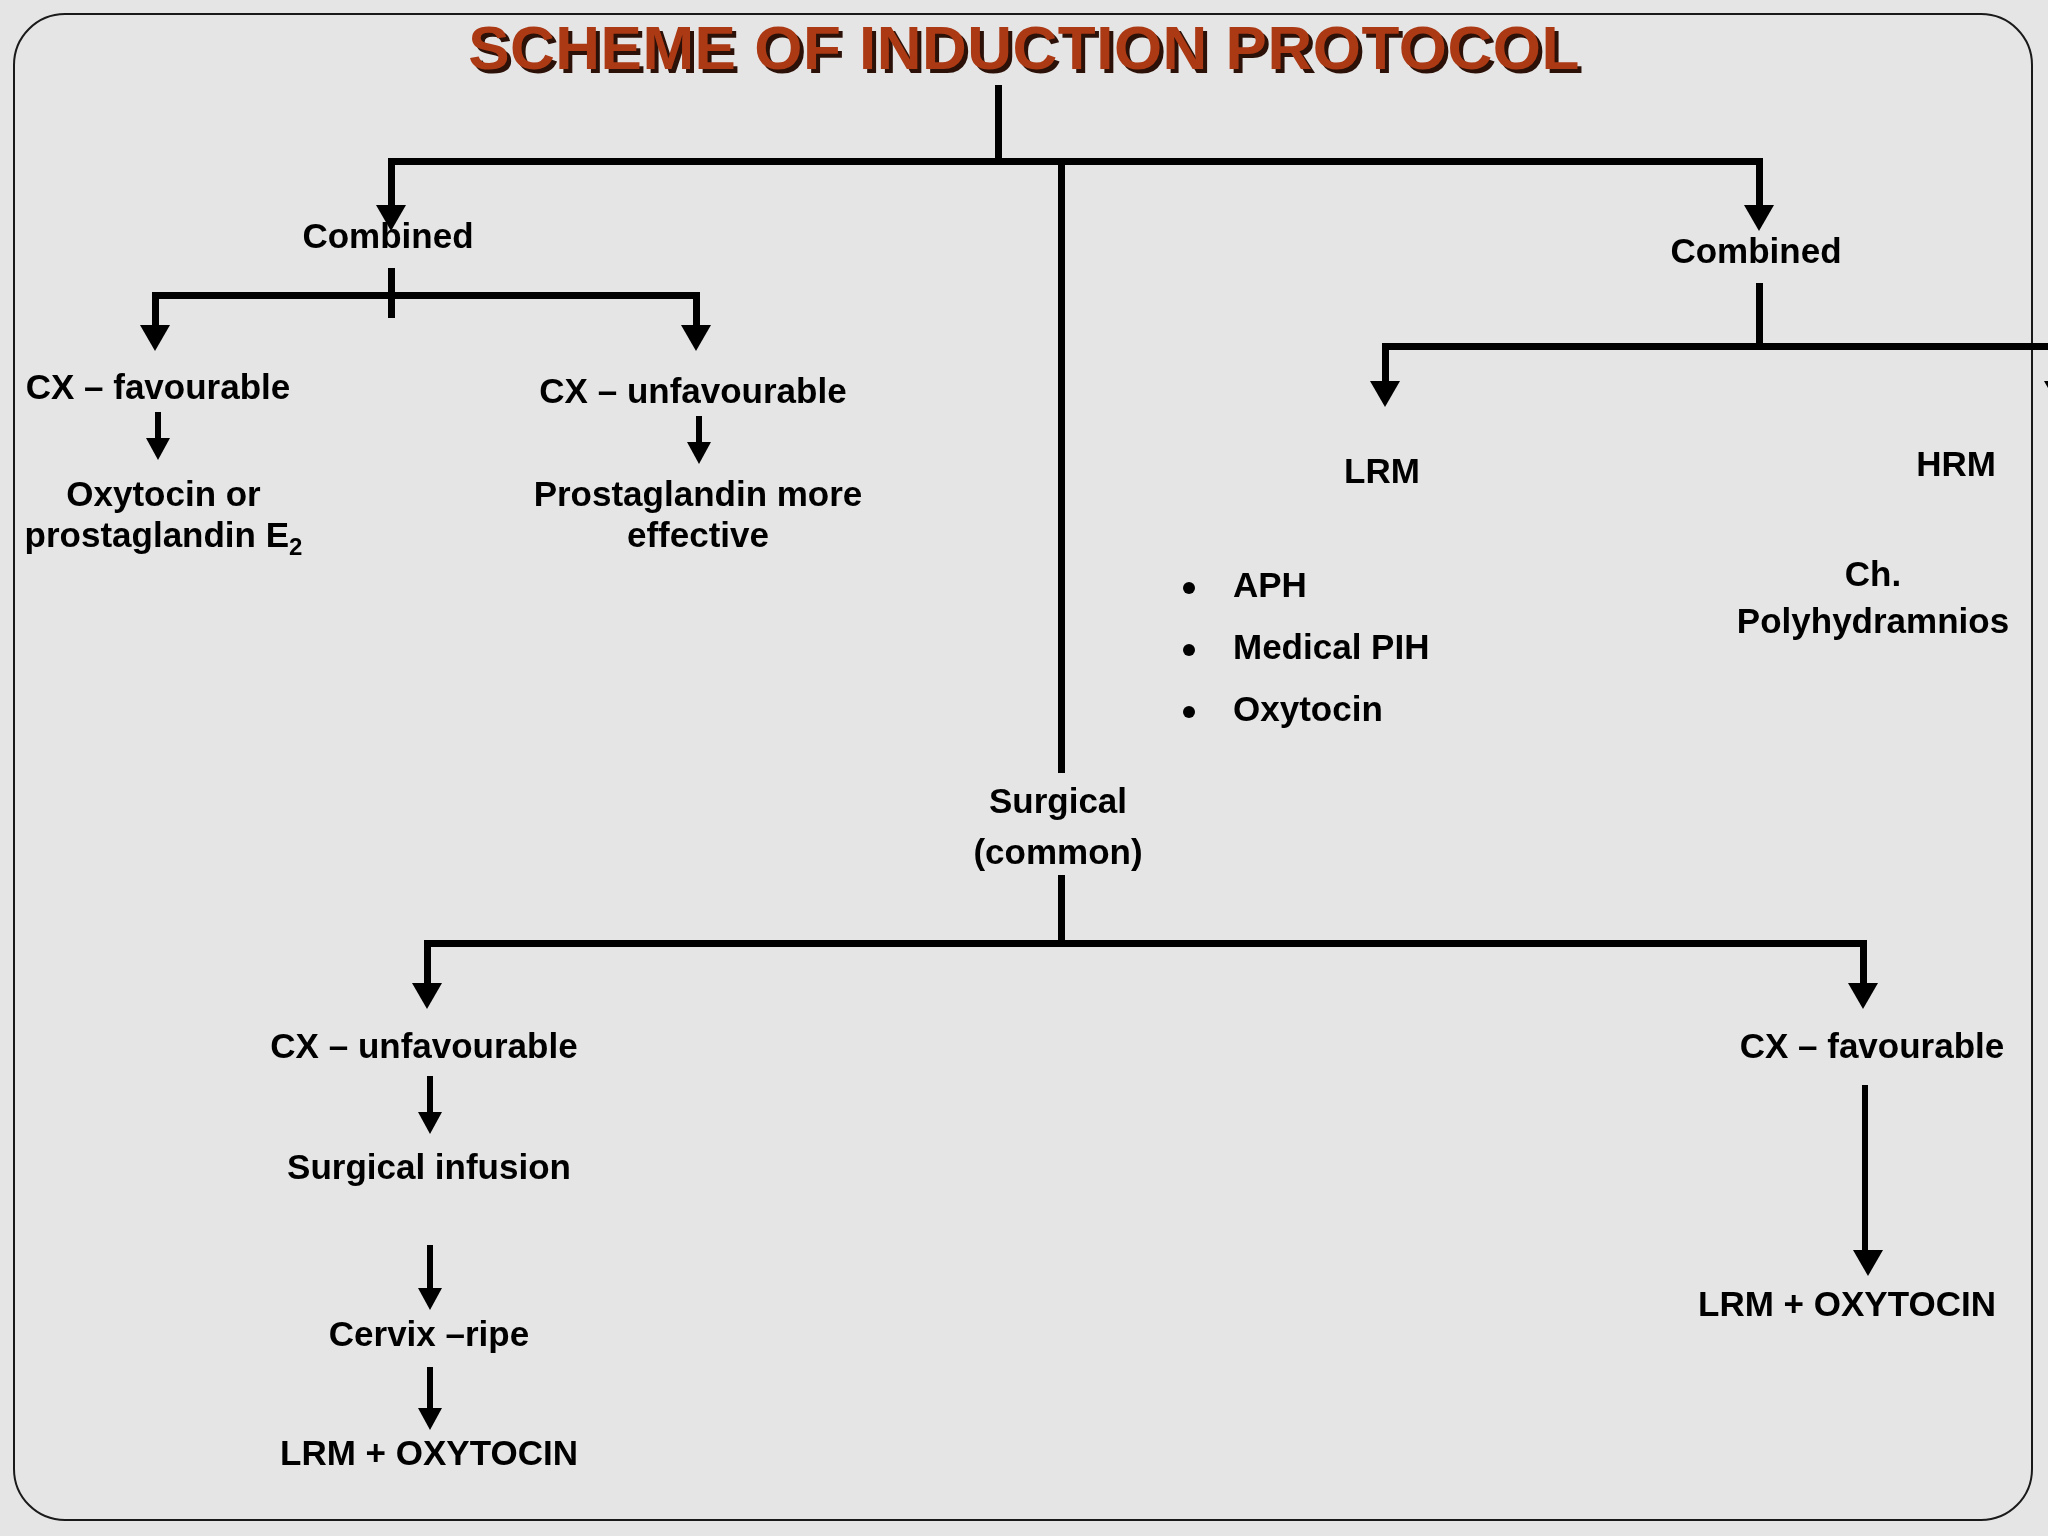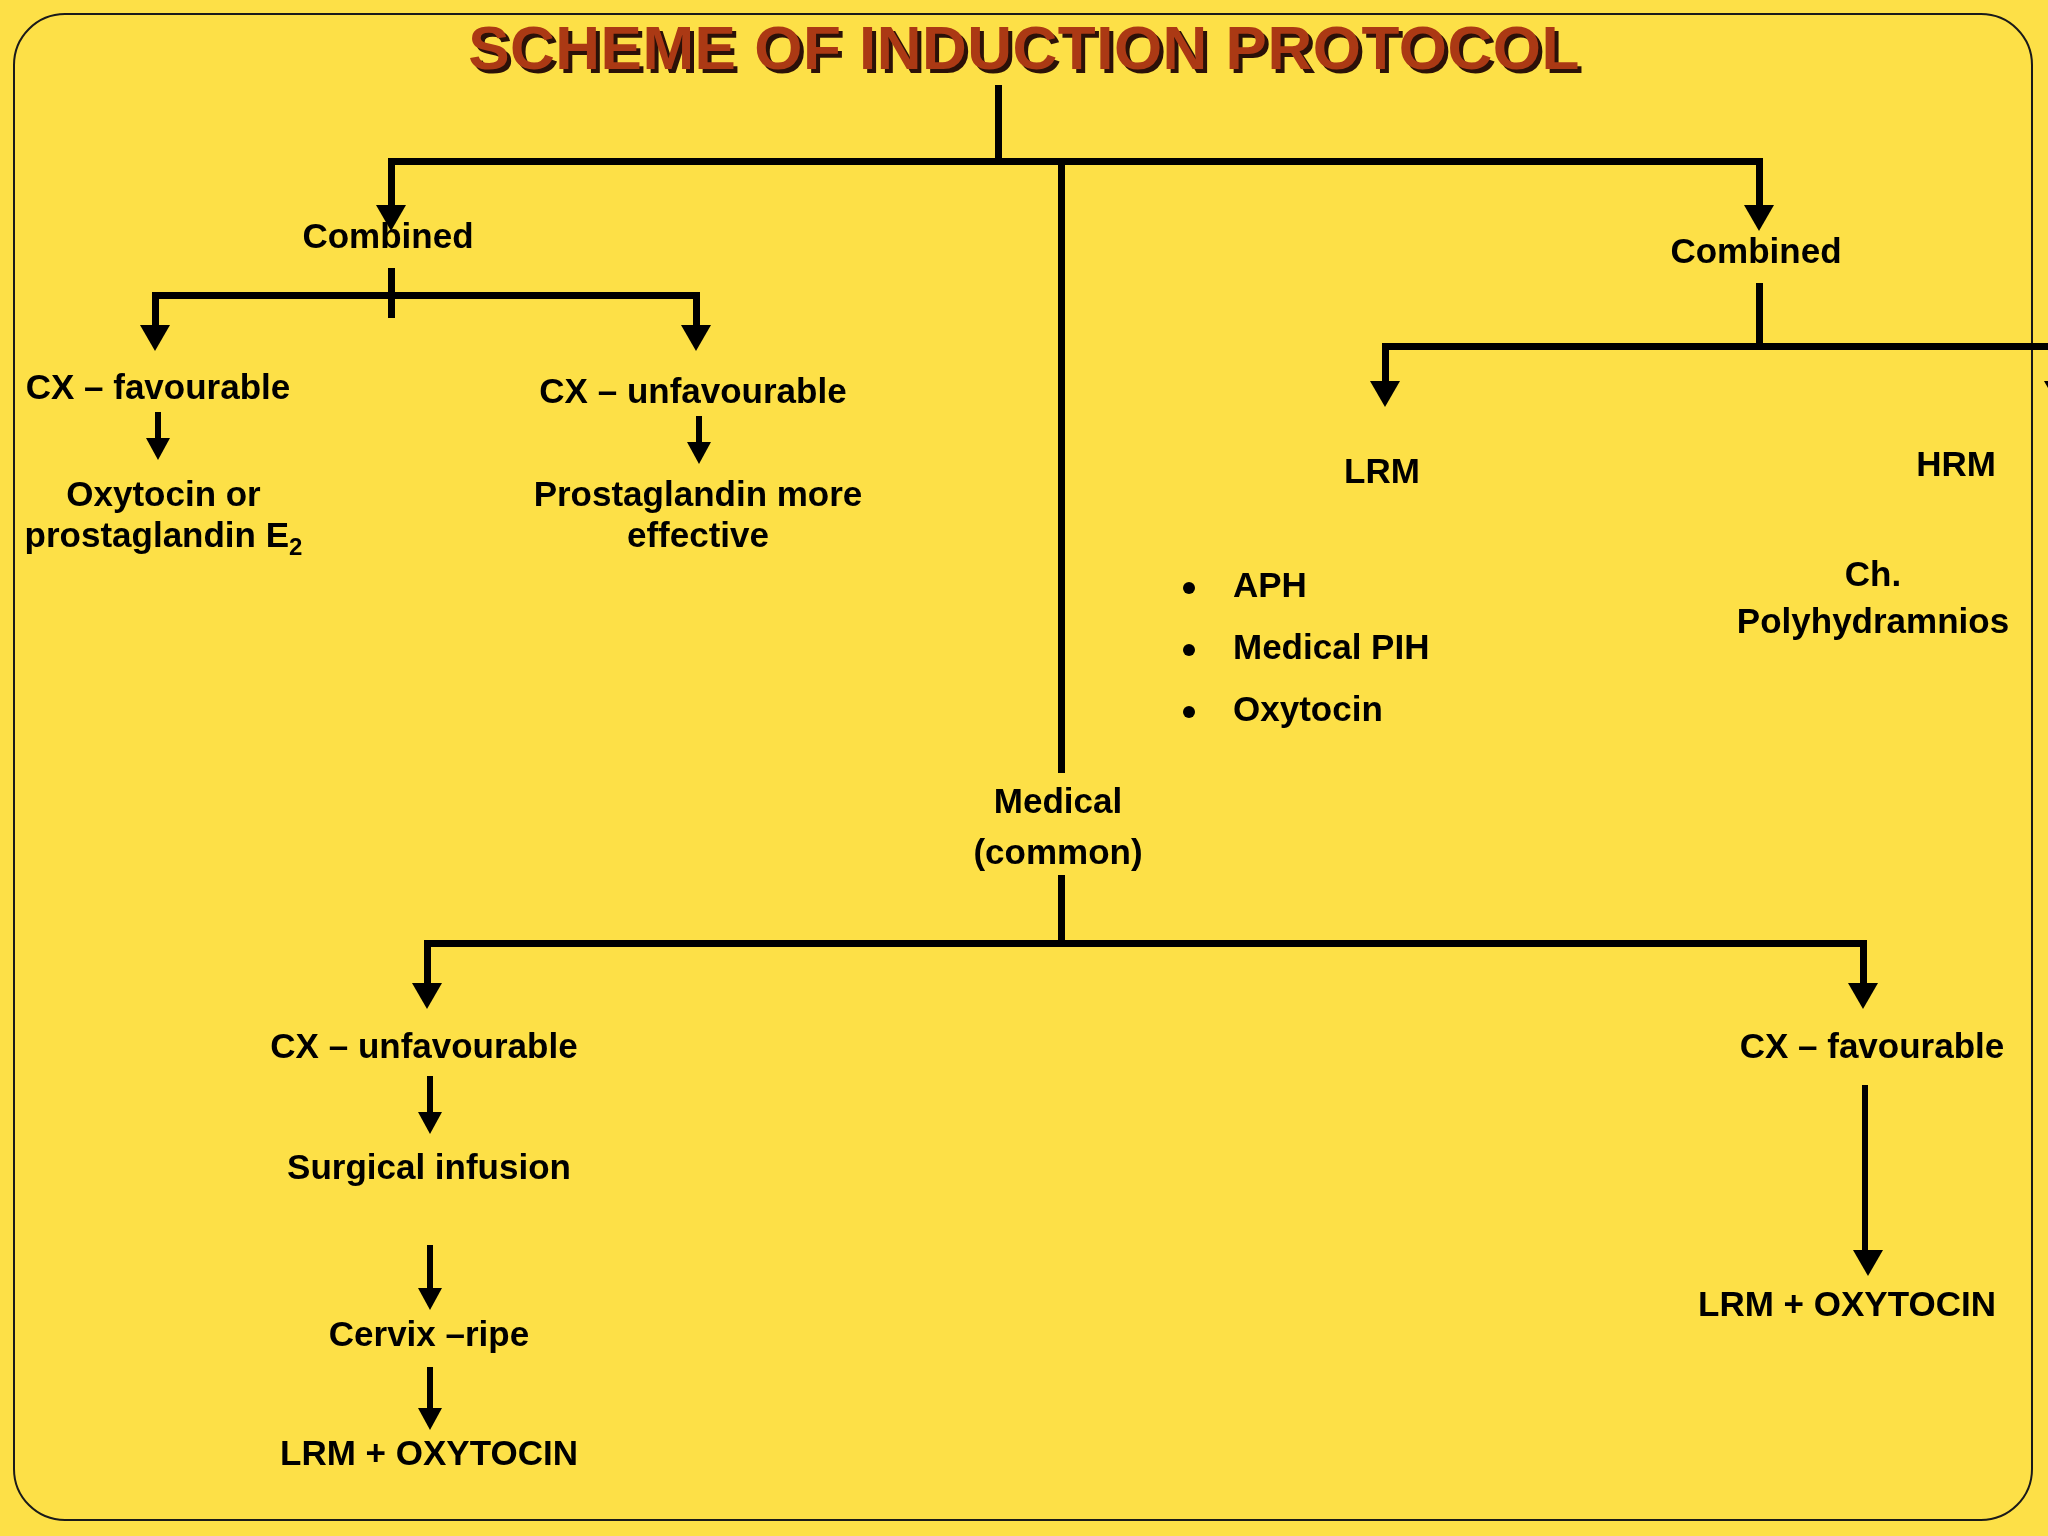--- a/index.html
+++ b/index.html
@@ -7,21 +7,21 @@
     padding: 0;
     background: #ffffff;
   }
   body {
     font-family: "Liberation Sans", sans-serif;
   }
   #slide {
     position: relative;
     width: 2048px;
     height: 1536px;
-    background: #fde047;
+    background: #e5e5e5;
     overflow: hidden;
   }
   #frame {
     position: absolute;
     left: 13px;
     top: 13px;
     width: 2020px;
     height: 1508px;
     border: 2px solid #1a1a1a;
     border-radius: 52px;
@@ -165,21 +165,21 @@
     <li>Oxytocin</li>
   </ul>
 
   <div class="node c" style="left:1856px; top:443px; width:200px;">HRM</div>
   <div class="node c wrap" style="left:1693px; top:553px; width:360px;">
     <div>Ch.</div>
     <div style="line-height:1.55;">Polyhydramnios</div>
   </div>
 
   <div class="node c wrap" style="left:908px; top:776px; width:300px; line-height:1.45;">
-    <div>Medical</div>
+    <div>Surgical</div>
     <div>(common)</div>
   </div>
   <div class="vline" style="left:1058px; top:875px; height:70px;"></div>
 
   <div class="hline" style="left:424px; top:940px; width:1443px;"></div>
   <div class="vline" style="left:424px; top:940px; height:50px;"></div>
   <div class="arrow" style="left:412px; top:983px;"></div>
   <div class="vline" style="left:1860px; top:940px; height:50px;"></div>
   <div class="arrow" style="left:1848px; top:983px;"></div>
 

